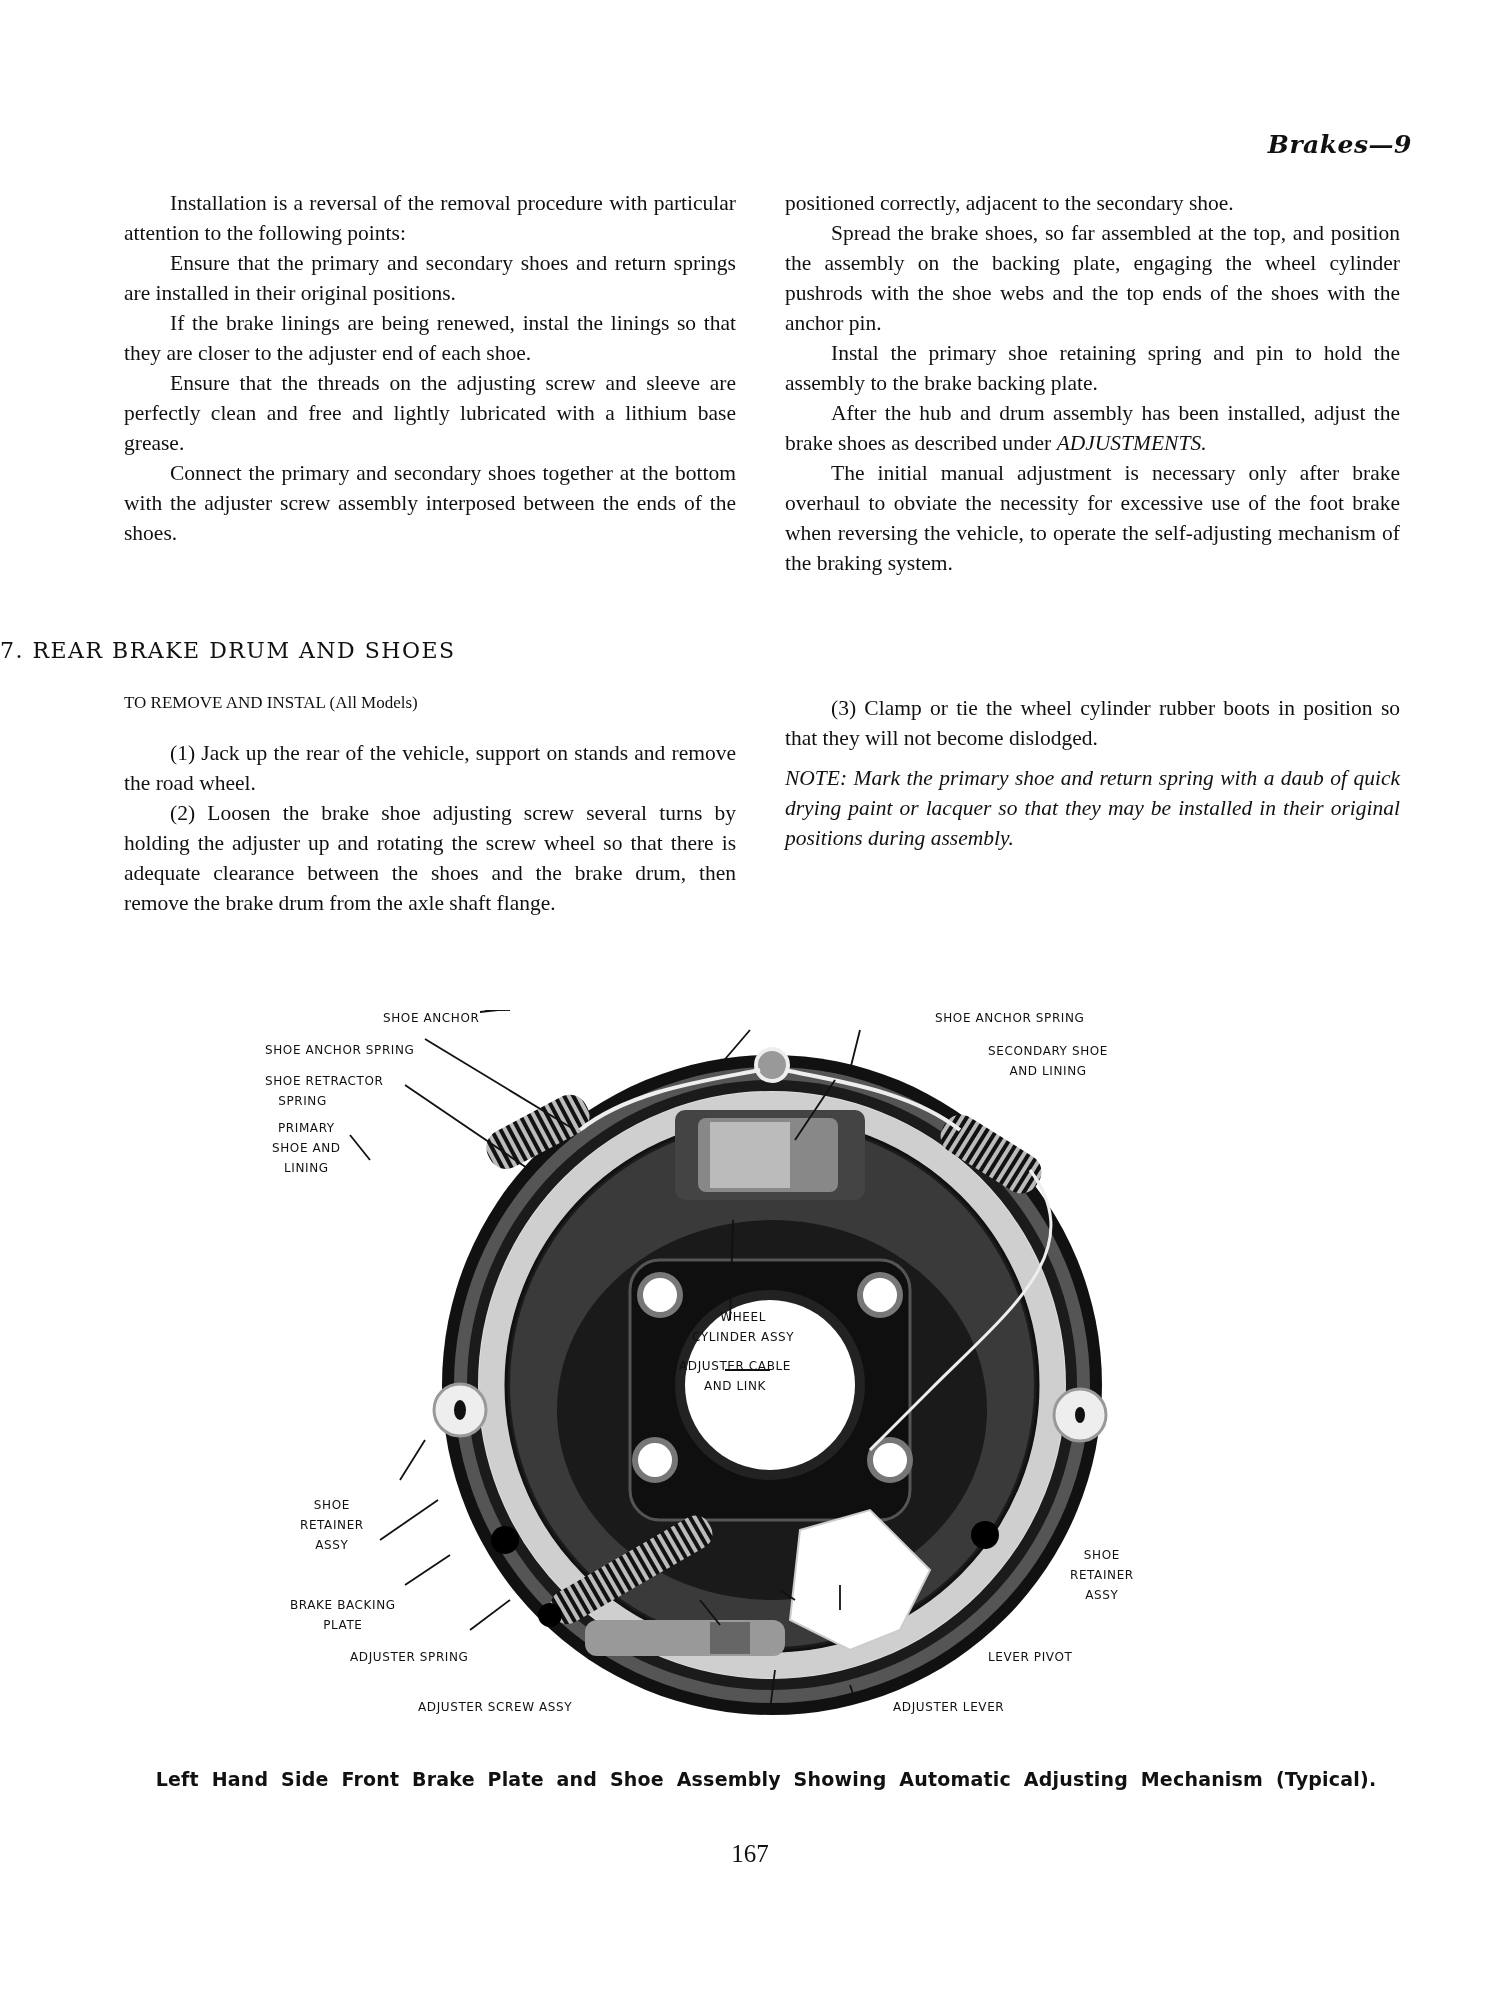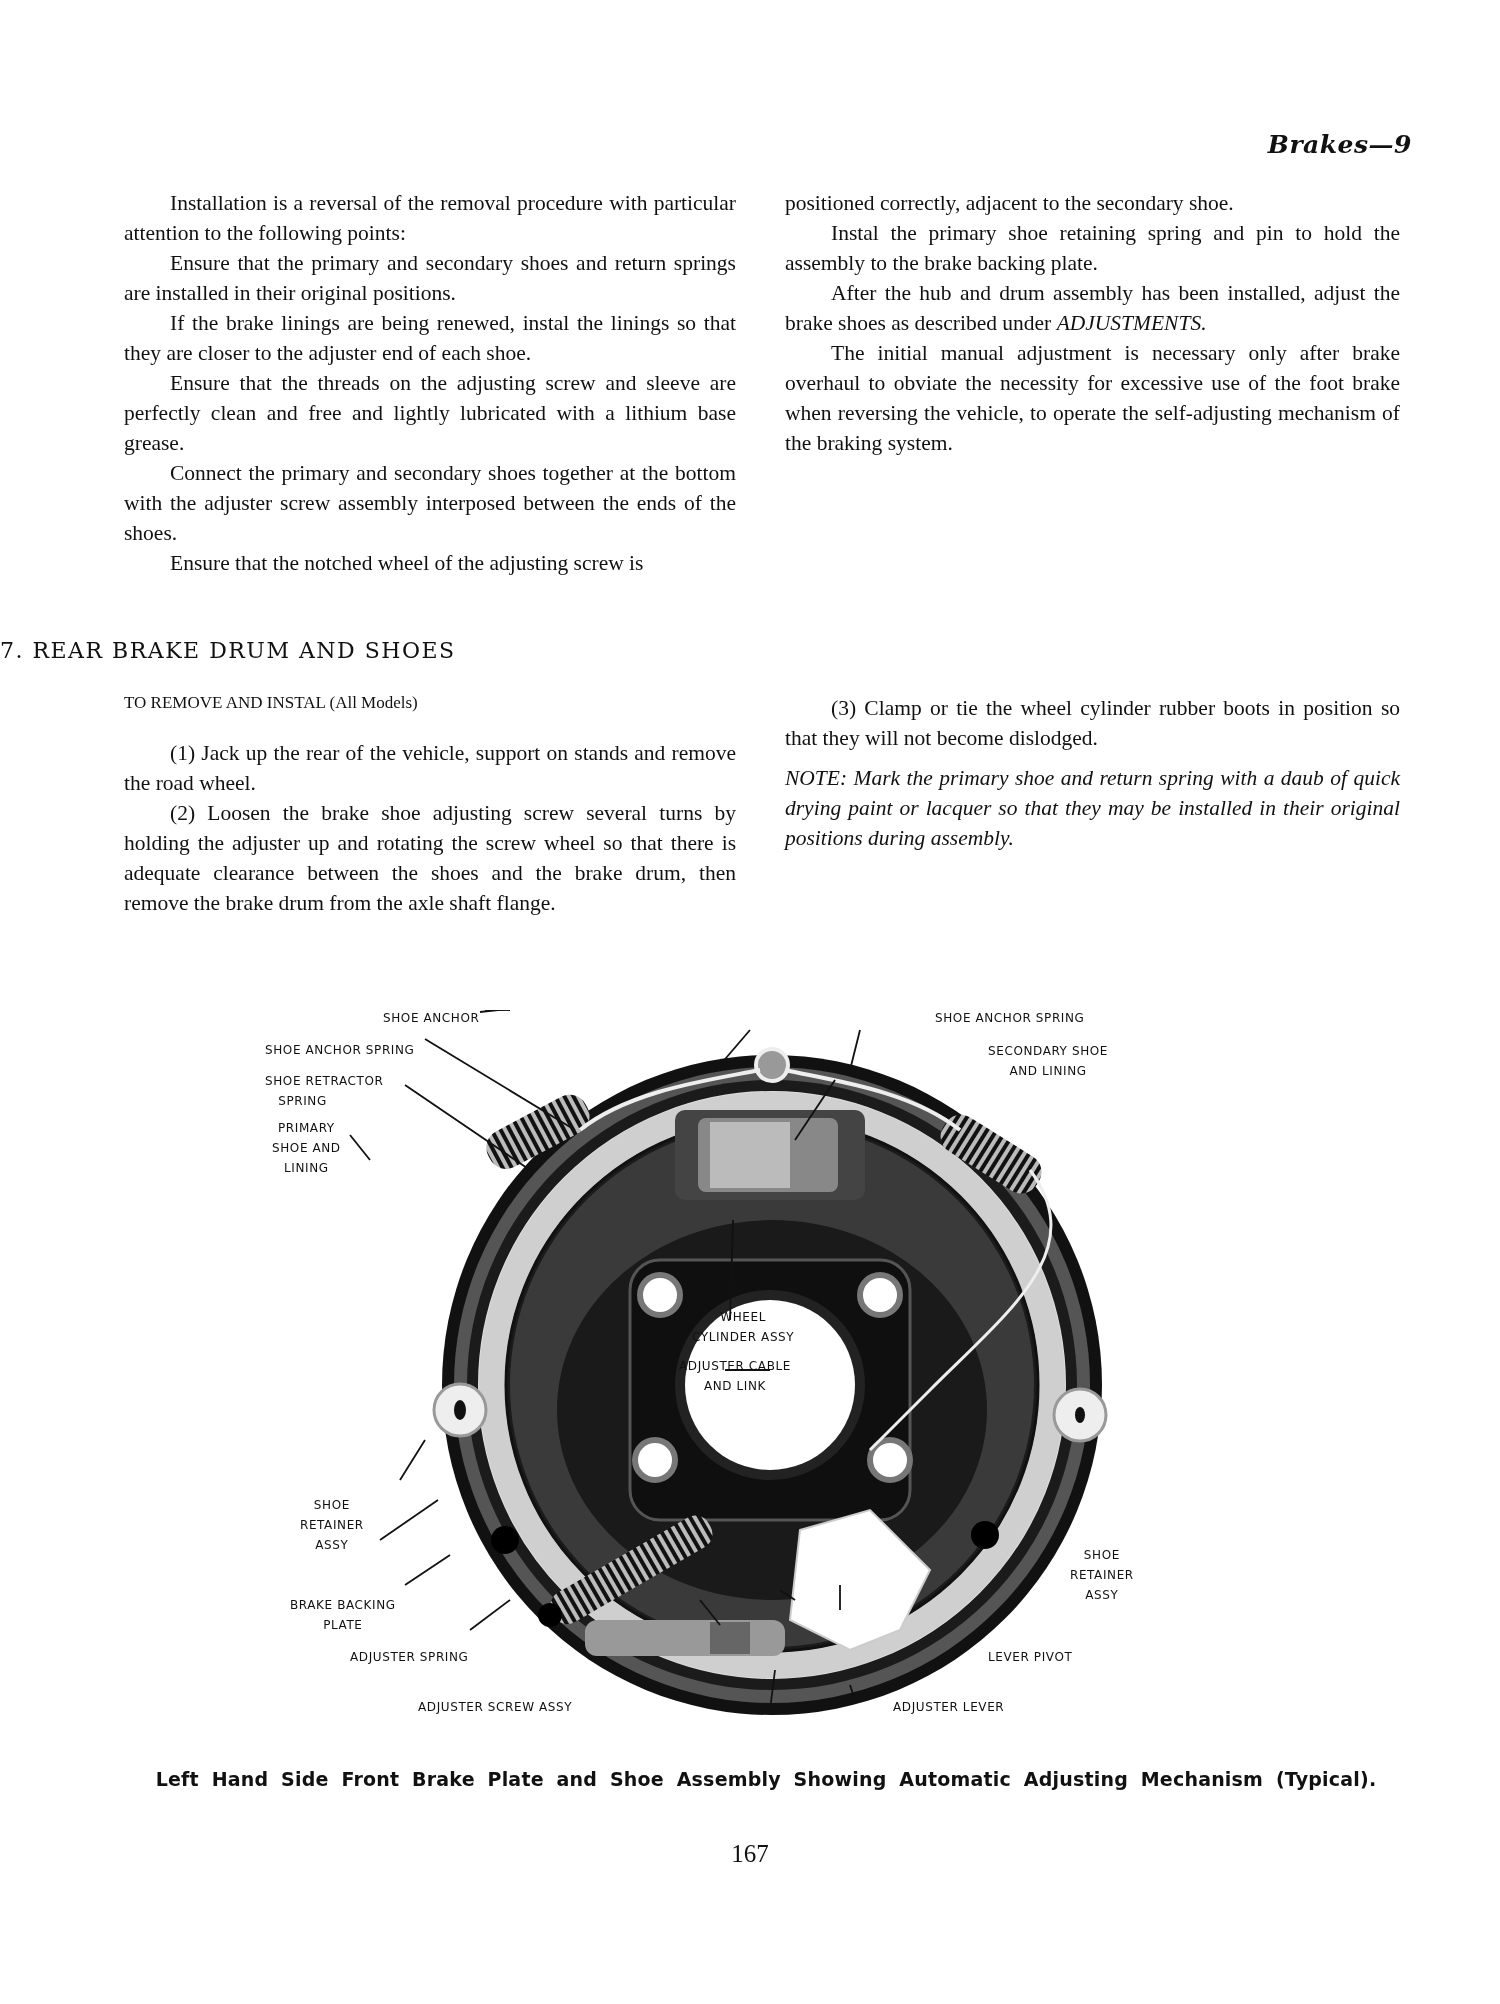--- a/index.html
+++ b/index.html
@@ -50,25 +50,25 @@
 <body>
 
 <div class="running-head">Brakes—9</div>
 
 <div class="col col-left-top">
   <p>Installation is a reversal of the removal procedure with particular attention to the following points:</p>
   <p>Ensure that the primary and secondary shoes and return springs are installed in their original positions.</p>
   <p>If the brake linings are being renewed, instal the linings so that they are closer to the adjuster end of each shoe.</p>
   <p>Ensure that the threads on the adjusting screw and sleeve are perfectly clean and free and lightly lubricated with a lithium base grease.</p>
   <p>Connect the primary and secondary shoes together at the bottom with the adjuster screw assembly interposed between the ends of the shoes.</p>
-  <p style="text-align:left">Ensure that the notched wheel of the adjusting screw is</p>
 </div>
 
 <div class="col col-right-top">
   <p class="cont">positioned correctly, adjacent to the secondary shoe.</p>
+  <p>Spread the brake shoes, so far assembled at the top, and position the assembly on the backing plate, engaging the wheel cylinder pushrods with the shoe webs and the top ends of the shoes with the anchor pin.</p>
   <p>Instal the primary shoe retaining spring and pin to hold the assembly to the brake backing plate.</p>
   <p><span>After the hub and drum assembly has been installed, adjust the brake shoes as described under </span><i>ADJUSTMENTS.</i></p>
   <p>The initial manual adjustment is necessary only after brake overhaul to obviate the necessity for excessive use of the foot brake when reversing the vehicle, to operate the self-adjusting mechanism of the braking system.</p>
 </div>
 
 <div class="section-title">7.  REAR BRAKE DRUM AND SHOES</div>
 
 <div class="subhead">TO REMOVE AND INSTAL (All Models)</div>
 
 <div class="col col-left-bot">

